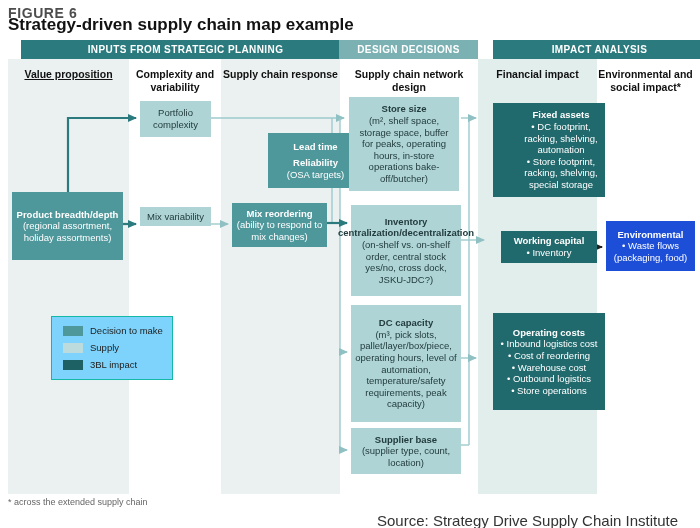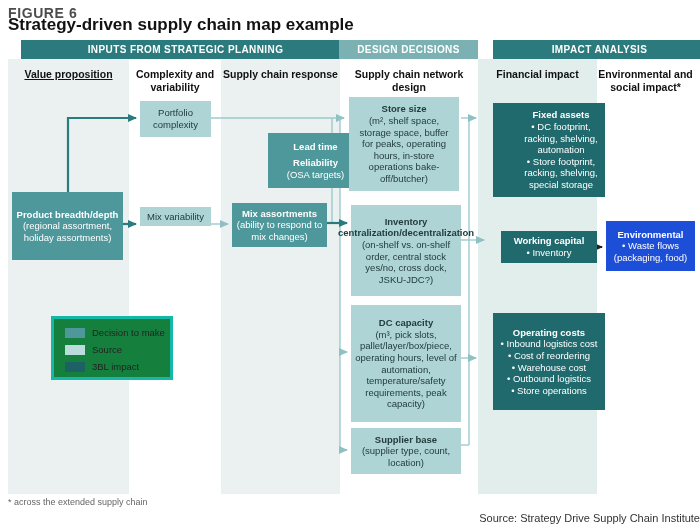--- a/index.html
+++ b/index.html
@@ -18,27 +18,27 @@
   .node{position:absolute;box-sizing:border-box;display:flex;flex-direction:column;align-items:center;
         justify-content:center;text-align:center;font-size:9.5px;line-height:1.22;padding:3px 4px;}
   .node .t{font-weight:bold;}
   .node .d{font-weight:normal;}
   .node .lines{white-space:pre-line;}
   .medium{background:#4e979b;color:#fff;}
   .light{background:#aed4d6;color:#233c3d;}
   .dark{background:#20696d;color:#fff;margin-left:13px;}
   .darkest{background:#1d4ed8;color:#fff;}
   .overlay{position:absolute;left:0;top:0;pointer-events:none;}
-  .legend{position:absolute;left:51px;top:316px;width:122px;height:64px;background:#15803d;
-          border:3px solid #14b8a6;box-sizing:border-box;padding:8px 0 0 11px;}
+  .legend{position:absolute;left:51px;top:316px;width:122px;height:64px;background:#7dd3fc;
+          border:1px solid #14b8a6;box-sizing:border-box;padding:8px 0 0 11px;}
   .legend-row{display:flex;align-items:center;margin-bottom:6px;}
   .legend-swatch{width:20px;height:10px;margin-right:7px;flex:none;}
   .legend-label{font-size:9.5px;color:#222;}
   .footnote{position:absolute;left:8px;top:497px;font-size:9px;color:#666;}
-  .source{position:absolute;right:0;top:512px;font-size:11px;color:#333;}
+  .source{position:absolute;right:22px;top:512px;font-size:15px;color:#333;}
 </style>
 </head>
 <body>
 
 <div class="canvas">
 
   <div class="figure-label">FIGURE 6</div>
   <div class="page-title">Strategy-driven supply chain map example</div>
 
   <div class="band gray" style="left:8px;width:121px;"></div>
@@ -108,21 +108,21 @@
     <span class="d">Mix variability</span>
   </div>
 
   <div class="node medium" style="left:232px;top:133px;width:95px;height:55px;margin-left:36px;">
     <span class="t" style="margin-bottom:5px;">Lead time</span>
     <span class="t">Reliability</span>
     <span class="d">(OSA targets)</span>
   </div>
 
   <div class="node medium" style="left:232px;top:203px;width:95px;height:44px;">
-    <span class="t">Mix assortments</span>
+    <span class="t">Mix reordering</span>
     <span class="d">(ability to respond to mix changes)</span>
   </div>
 
   <div class="node light" style="left:349px;top:97px;width:110px;height:94px;">
     <span class="t">Store size</span>
     <span class="d">(m², shelf space, storage space, buffer for peaks, operating hours, in-store operations bake-off/butcher)</span>
   </div>
 
   <div class="node light" style="left:351px;top:205px;width:110px;height:91px;">
     <span class="t">Inventory centralization/decentralization</span>
@@ -164,21 +164,21 @@
     <span class="d lines">• Waste flows (packaging, food)</span>
   </div>
 
   <div class="legend">
     <div class="legend-row">
       <span class="legend-swatch" style="background-color: rgb(78, 151, 155);"></span>
       <span class="legend-label">Decision to make</span>
     </div>
     <div class="legend-row">
       <span class="legend-swatch" style="background-color: rgb(188, 219, 220);"></span>
-      <span class="legend-label">Source</span>
+      <span class="legend-label">Supply</span>
     </div>
     <div class="legend-row">
       <span class="legend-swatch" style="background-color: rgb(29, 97, 101);"></span>
       <span class="legend-label">3BL impact</span>
     </div>
   </div>
 
   <div class="footnote">* across the extended supply chain</div>
   <div class="source">Source: Strategy Drive Supply Chain Institute</div>
 

